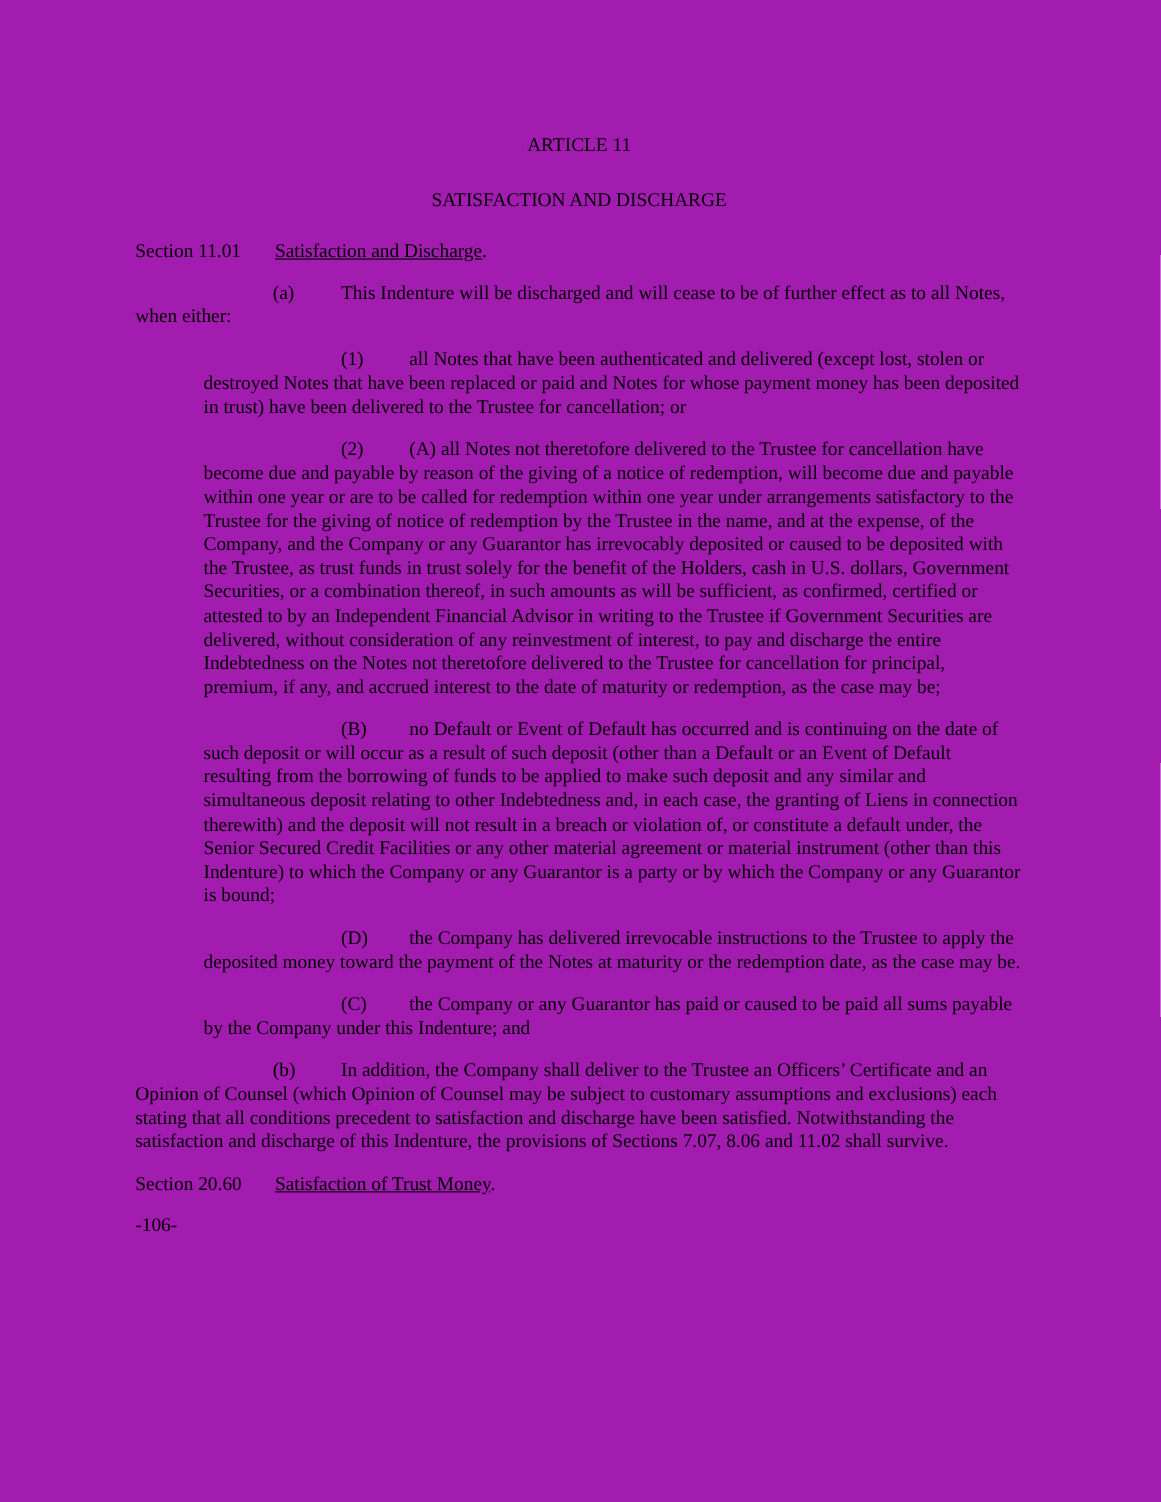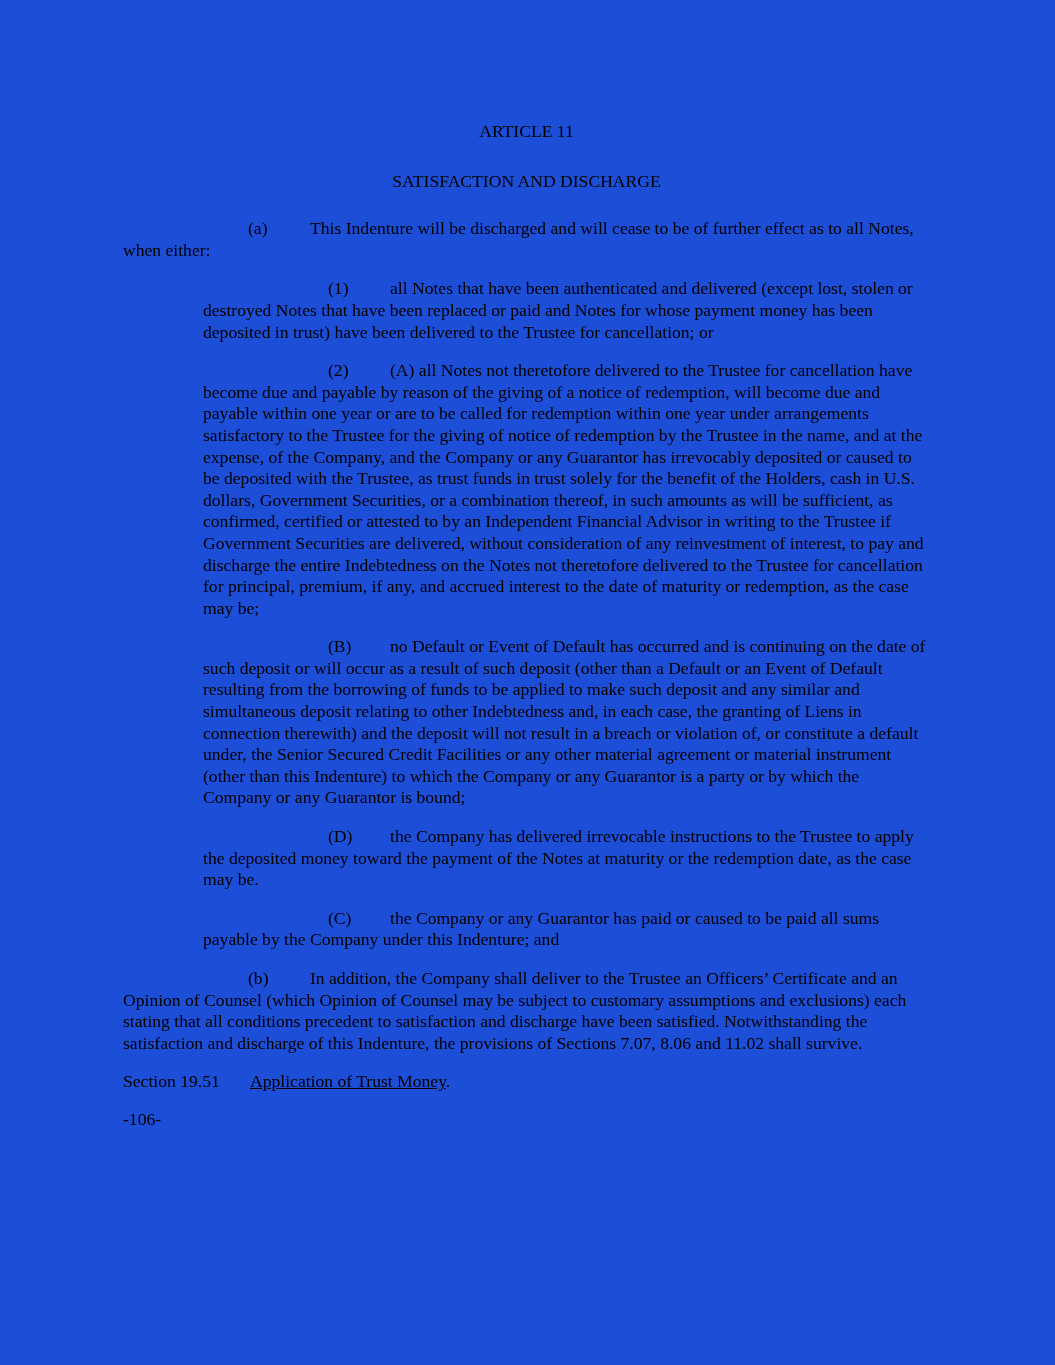--- a/index.html
+++ b/index.html
@@ -11,57 +11,60 @@
     font-family: "Liberation Serif", serif;
     font-size: 17.6px;
     line-height: 21.6px;
     -webkit-font-smoothing: antialiased;
   }
   .page {
     box-sizing: border-box;
     width: 1055px;
     height: 1365px;
     padding: 121px 125px 0 123px;
-    background: #1d4ed8;
+    background: #a21caf;
   }
   .center { text-align: center; }
   .h-article { margin: 0 0 28px 0; }
   .h-title   { margin: 0 0 26px 0; }
   .section-head { margin: 0 0 16px 0; }
   .sec-label {
     display: inline-block;
     width: 127px;
     text-indent: 0;
   }
   .underline { text-decoration: underline; }
   p.para {
     margin: 0 0 17px 0;
     text-indent: 125px;
     text-align: left;
   }
-  p.para.sub { margin-left: 80px; }
+  p.para.sub { margin-left: 62px; }
   .plabel {
     display: inline-block;
     width: 62px;
     text-indent: 0;
   }
   .footer {
     text-align: left;
     margin: 2px 0 0 0;
   }
 </style>
 </head>
 <body>
 
 <div class="page">
 
   <div class="center h-article">ARTICLE 11</div>
 
   <div class="center h-title">SATISFACTION AND DISCHARGE</div>
 
+  <p class="section-head">
+    <span class="sec-label">Section 11.01</span><span class="underline">Satisfaction and Discharge</span><span>.</span>
+  </p>
 
   <p class="para main">
     <span class="plabel">(a)</span><span>This Indenture will be discharged and will cease to be of further effect as to all Notes, when either:</span>
   </p>
 
   <p class="para sub">
     <span class="plabel">(1)</span><span>all Notes that have been authenticated and delivered (except lost, stolen or destroyed Notes that have been replaced or paid and Notes for whose payment money has been deposited in trust) have been delivered to the Trustee for cancellation; or</span>
   </p>
 
   <p class="para sub">
@@ -78,19 +81,19 @@
 
   <p class="para sub">
     <span class="plabel">(C)</span><span>the Company or any Guarantor has paid or caused to be paid all sums payable by the Company under this Indenture; and</span>
   </p>
 
   <p class="para main">
     <span class="plabel">(b)</span><span>In addition, the Company shall deliver to the Trustee an Officers’ Certificate and an Opinion of Counsel (which Opinion of Counsel may be subject to customary assumptions and exclusions) each stating that all conditions precedent to satisfaction and discharge have been satisfied. Notwithstanding the satisfaction and discharge of this Indenture, the provisions of Sections 7.07, 8.06 and 11.02 shall survive.</span>
   </p>
 
   <p class="section-head">
-    <span class="sec-label">Section 19.51</span><span class="underline">Application of Trust Money</span><span>.</span>
+    <span class="sec-label">Section 20.60</span><span class="underline">Satisfaction of Trust Money</span><span>.</span>
   </p>
 
 
   <div class="footer">-106-</div>
 
 </div>
 
 </body></html>

